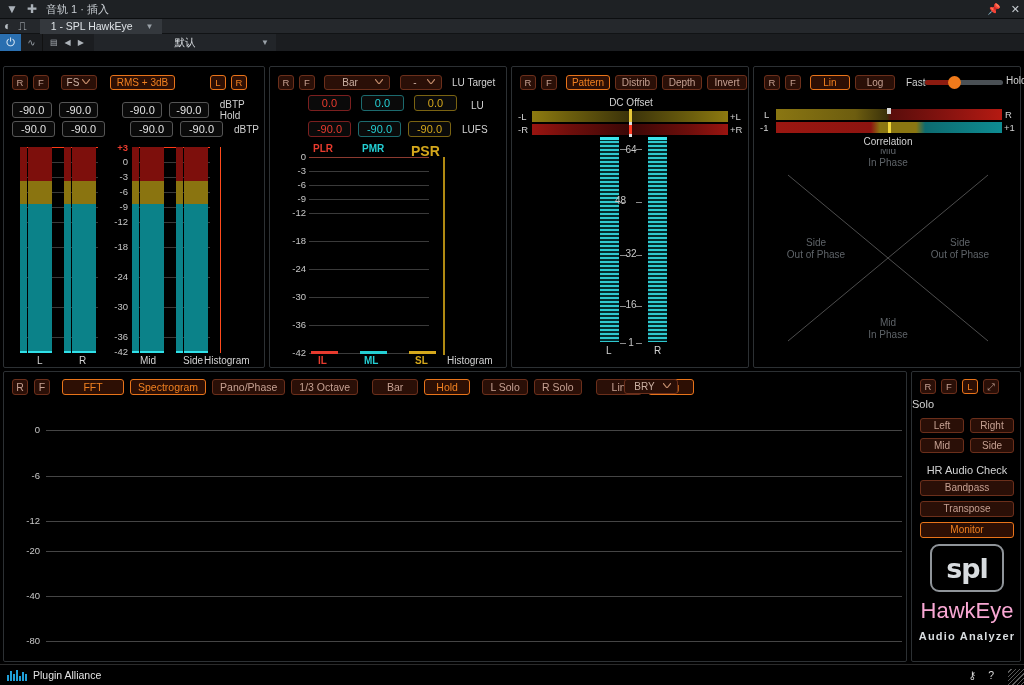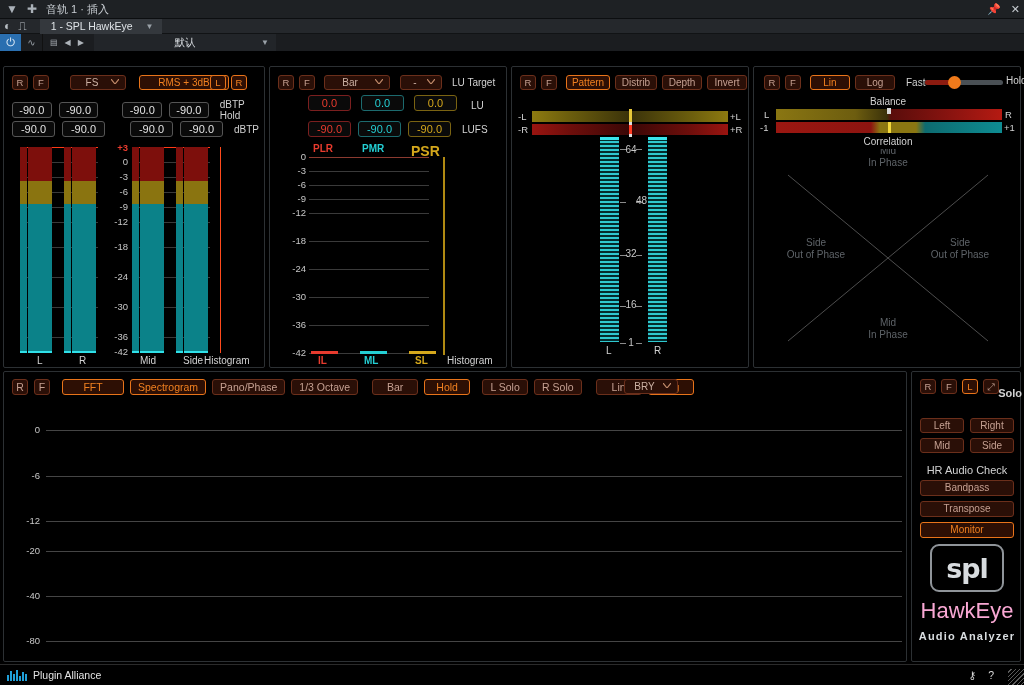--- a/index.html
+++ b/index.html
@@ -192,27 +192,27 @@
 
     <div class="panel" style="left:3px; top:2px; width:262px; height:302px;">
 
       <div style="position:absolute;left:8px;top:8px;display:flex;align-items:center;gap:5px;">
         <div class="btn sq">
             <span>R</span>
           </div>
         <div class="btn sq">
             <span>F</span>
           </div>
-        <div class="sel" style="width:56px;margin-left:16px;">
+        <div class="sel" style="width:36px;margin-left:7px;">
           <span style="margin-right:12px">FS</span>
           <svg class="cv" viewBox="0 0 8 5">
               <path d="M0 0 L4 5 L8 0" fill="none" stroke="#c08a6a" stroke-width="1.2"></path>
             </svg>
         </div>
-        <div class="btn on" style="margin-left:8px;width:90px;">
+        <div class="btn on" style="margin-left:8px;width:65px;">
             <span>RMS + 3dB</span>
           </div>
       </div>
       <div style="position:absolute;left:206px;top:8px;display:flex;gap:5px;">
         <div class="btn sq on">
             <span>L</span>
           </div>
         <div class="btn sq on">
             <span>R</span>
           </div>
@@ -454,20 +454,23 @@
             <span>Distrib</span>
           </div>
         <div class="btn" style="width:40px">
             <span>Depth</span>
           </div>
         <div class="btn" style="width:40px">
             <span>Invert</span>
           </div>
       </div>
 
+      <div style="position:absolute;left:0;top:29px;width:238px;text-align:center;">
+        <span class="lbl">DC Offset</span>
+      </div>
 
       <div style="position:absolute;left:20px;top:44px;width:196px;height:11px;
            background:linear-gradient(to right,#8d7a10 0%,#6d5f0d 18%,#3a320a 50%,#6d5f0d 82%,#8d7a10 100%);"></div>
       <span class="lbl sm" style="position:absolute;left:6px;top:44px;">-L</span>
       <span class="lbl sm" style="position:absolute;left:218px;top:44px;">+L</span>
 
       <div style="position:absolute;left:20px;top:57px;width:196px;height:11px;
            background:linear-gradient(to right,#9a1410 0%,#6d0e0b 20%,#3a0706 50%,#6d0e0b 80%,#9a1410 100%);"></div>
       <span class="lbl sm" style="position:absolute;left:6px;top:57px;">-R</span>
       <span class="lbl sm" style="position:absolute;left:218px;top:57px;">+R</span>
@@ -477,21 +480,21 @@
 
       <div style="position:absolute;left:0;top:78px;width:238px;height:215px;">
         <div class="bitbar" style="left:88px;bottom:18px;height:205px;">
           <div class="cap"></div>
         </div>
         <div class="bitbar" style="left:136px;bottom:18px;height:205px;">
           <div class="cap"></div>
         </div>
 
         <div style="position:absolute;left:103px;top:-1px;width:32px;text-align:center;color:#c8c8c8;font-size:10px;">64</div>
-        <div style="position:absolute;left:103px;top:50px;width:32px;text-align:right;color:#c8c8c8;font-size:10px;">48</div>
+        <div style="position:absolute;left:103px;top:50px;width:32px;text-align:left;color:#c8c8c8;font-size:10px;">48</div>
         <div style="position:absolute;left:103px;top:103px;width:32px;text-align:center;color:#c8c8c8;font-size:10px;">32</div>
         <div style="position:absolute;left:103px;top:154px;width:32px;text-align:center;color:#c8c8c8;font-size:10px;">16</div>
         <div style="position:absolute;left:103px;top:192px;width:32px;text-align:center;color:#c8c8c8;font-size:10px;">1</div>
 
         <div class="hline" style="left:108px;top:4px;width:6px;"></div>
         <div class="hline" style="left:124px;top:4px;width:6px;"></div>
         <div class="hline" style="left:108px;top:57px;width:6px;"></div>
         <div class="hline" style="left:124px;top:57px;width:6px;"></div>
         <div class="hline" style="left:108px;top:110px;width:6px;"></div>
         <div class="hline" style="left:124px;top:110px;width:6px;"></div>
@@ -521,23 +524,20 @@
           </div>
         <span class="lbl" style="margin-left:6px">Fast</span>
       </div>
 
       <div style="position:absolute;left:171px;top:13px;width:78px;height:5px;background:#4a5055;border-radius:3px;">
         <div style="position:absolute;left:0;top:0;width:36%;height:5px;background:#8c1b10;border-radius:3px;"></div>
         <div style="position:absolute;left:29%;top:-4px;width:13px;height:13px;border-radius:50%;background:#ef7a1b;"></div>
       </div>
       <span class="lbl" style="position:absolute;left:252px;top:8px;">Hold</span>
 
-      <div style="position:absolute;left:0;top:28px;width:268px;text-align:center;">
-        <span class="lbl">Balance</span>
-      </div>
 
       <div style="position:absolute;left:22px;top:42px;width:226px;height:11px;
            background:linear-gradient(to right,#8a7612 0%,#6d5d0f 35%,#3b320a 49%,#5a0d0b 51%,#8b1410 78%,#b51a12 100%);"></div>
       <span class="lbl sm" style="position:absolute;left:10px;top:42px;">L</span>
       <span class="lbl sm" style="position:absolute;left:251px;top:42px;">R</span>
       <div class="needle" style="left:133px;top:41px;width:4px;height:6px;background:#d8d8d8;"></div>
 
       <div style="position:absolute;left:22px;top:55px;width:226px;height:11px;
            background:linear-gradient(to right,#9b1711 0%,#8d1410 42%,#8a7612 46%,#8a7612 62%,#0d6b70 66%,#0e8c92 100%);"></div>
       <span class="lbl sm" style="position:absolute;left:6px;top:55px;">-1</span>
@@ -647,21 +647,21 @@
             <span>F</span>
           </div>
           <div class="btn sq on">
             <span>L</span>
           </div>
           <div class="btn sq">
             <span>⤢</span>
           </div>
         </div>
 
-      <div style="position:absolute;left:0;top:15px;width:110px;text-align:right;font-weight:bold;">
+      <div style="position:absolute;left:0;top:26px;width:110px;text-align:left;">
         <span class="lbl" style="font-size:11px">Solo</span>
       </div>
       <div style="position:absolute;left:8px;top:46px;display:flex;gap:6px;">
         <div class="btn" style="width:44px">
             <span>Left</span>
           </div>
         <div class="btn" style="width:44px">
             <span>Right</span>
           </div>
       </div>

